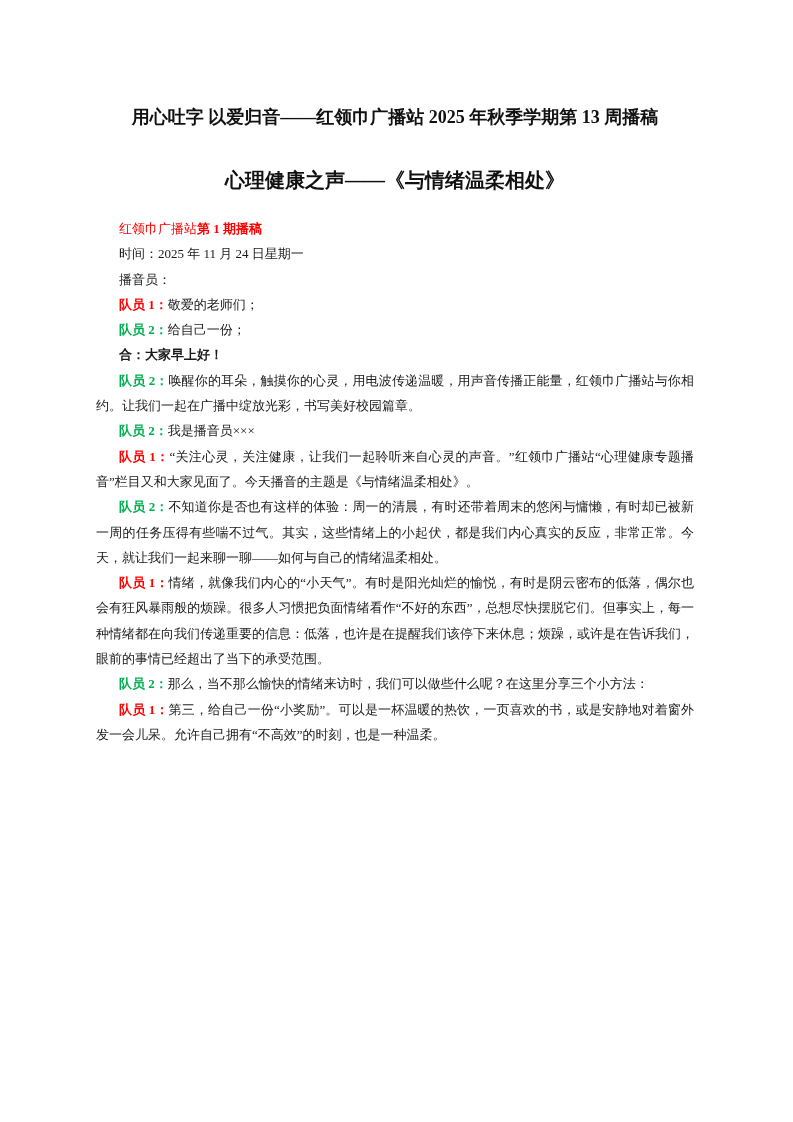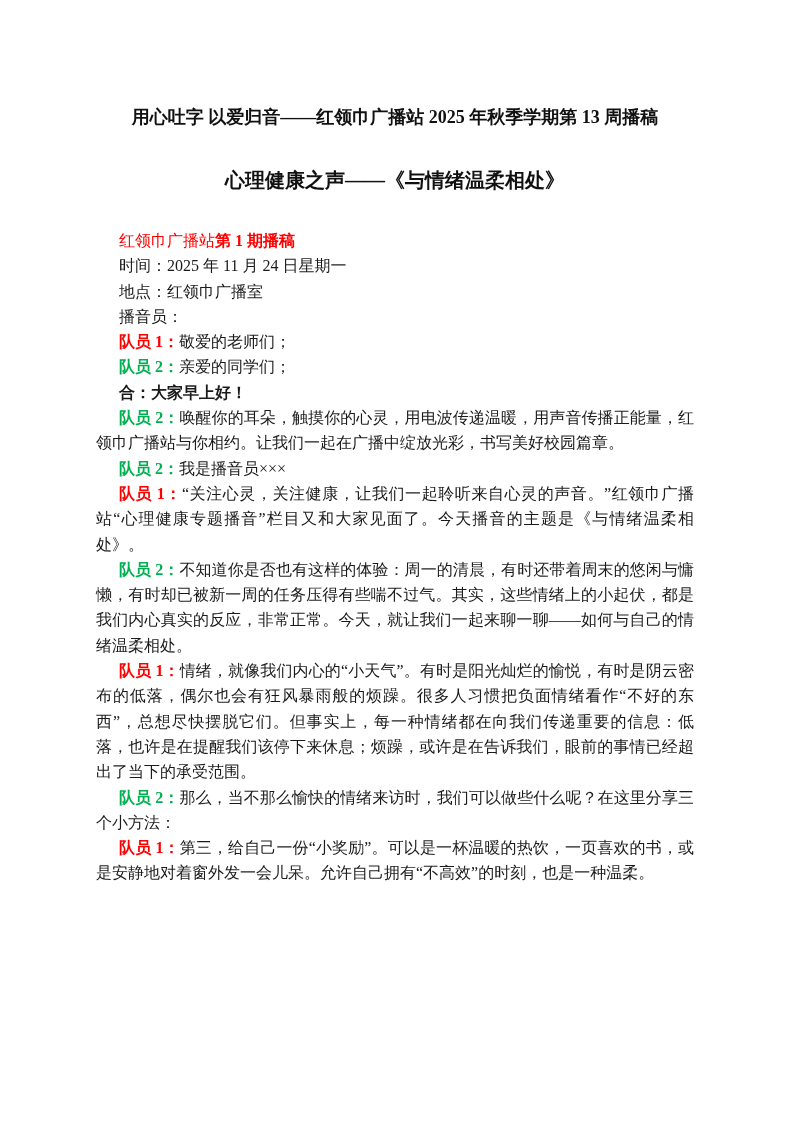--- a/index.html
+++ b/index.html
@@ -31,22 +31,22 @@
   }
   .doc-subtitle {
     margin: 38px 0 0 0;
     font-size: 20px;
     line-height: 25px;
     font-weight: 700;
     text-align: center;
     color: #111111;
   }
   .content {
-    margin-top: 35px;
-    font-size: 16px;
+    margin-top: 23px;
+    font-size: 13px;
     line-height: 25.3px;
     text-align: justify;
     text-justify: inter-ideograph;
   }
   p.line {
     margin: 0;
     text-indent: 23px;
   }
   .speaker {
     font-weight: 700;
@@ -64,29 +64,28 @@
 
   <h2 class="doc-subtitle">心理健康之声——《与情绪温柔相处》</h2>
 
   <div class="content">
 
     <p class="line"><span class="station-red" style="color: rgb(255, 0, 0);">红领巾广播站</span><span class="station-red bold" style="color: rgb(255, 0, 0);">第 1 期播稿</span></p>
 
     <div id="meta-lines">
   <p class="line meta-line">时间：2025 年 11 月 24 日星期一</p>
 
-  <p class="line meta-line">地点：红领巾广播室</p>
 
   <p class="line meta-line">播音员：</p>
 </div>
 
     <div id="dialogue">
   <p class="line dialogue-line"><span class="speaker" style="color: rgb(255, 0, 0);">队员 1：</span><span class="dlg-text">敬爱的老师们；</span></p>
 
-  <p class="line dialogue-line"><span class="speaker" style="color: rgb(0, 176, 80);">队员 2：</span><span class="dlg-text">亲爱的同学们；</span></p>
+  <p class="line dialogue-line"><span class="speaker" style="color: rgb(0, 176, 80);">队员 2：</span><span class="dlg-text">给自己一份；</span></p>
 
   <p class="line dialogue-line bold"><span class="speaker" style="color: rgb(26, 26, 26);">合：</span><span class="dlg-text">大家早上好！</span></p>
 
   <p class="line dialogue-line"><span class="speaker" style="color: rgb(0, 176, 80);">队员 2：</span><span class="dlg-text">唤醒你的耳朵，触摸你的心灵，用电波传递温暖，用声音传播正能量，红领巾广播站与你相约。让我们一起在广播中绽放光彩，书写美好校园篇章。</span></p>
 
 
   <p class="line dialogue-line"><span class="speaker" style="color: rgb(0, 176, 80);">队员 2：</span><span class="dlg-text">我是播音员×××</span></p>
 
   <p class="line dialogue-line"><span class="speaker" style="color: rgb(255, 0, 0);">队员 1：</span><span class="dlg-text">“关注心灵，关注健康，让我们一起聆听来自心灵的声音。”红领巾广播站“心理健康专题播音”栏目又和大家见面了。今天播音的主题是《与情绪温柔相处》。</span></p>
 

